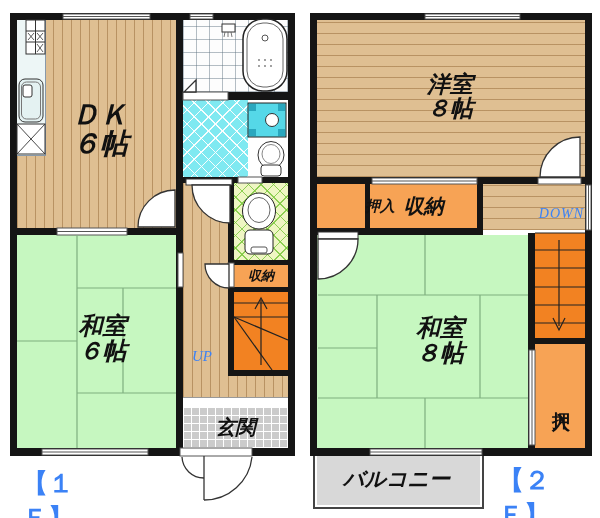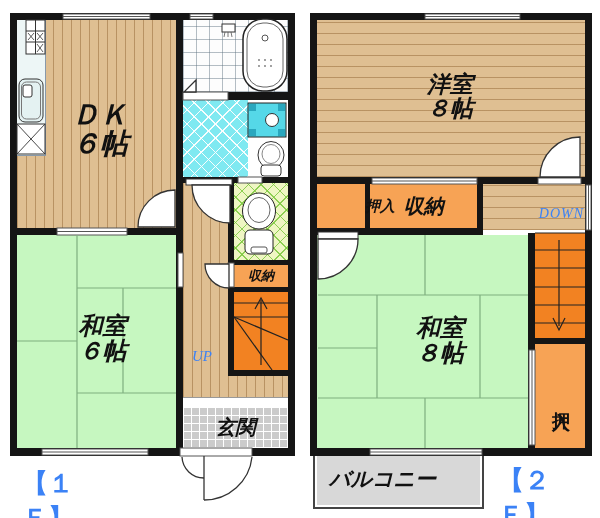--- a/index.html
+++ b/index.html
@@ -252,21 +252,21 @@
     </div>
 
   <div class="abs serif-label" style="left:192px;top:336px;width:36px;height:20px;font-size:15px;font-style:italic;margin-top:12px;"><span>UP</span></div>
 
   <div class="abs serif-label" style="left:526px;top:206px;width:58px;height:20px;font-size:14px;font-style:italic;letter-spacing:1px;text-align:right;"><span>DOWN</span></div>
 
   <div class="abs small-label" style="left:183px;top:410px;width:105px;height:34px;font-size:20px;font-style:italic;">
       <span>玄関</span>
     </div>
 
-  <div class="abs small-label" style="left:299px;top:456px;width:167px;height:45px;font-size:21px;font-style:italic;">
+  <div class="abs small-label" style="left:313px;top:456px;width:167px;height:45px;font-size:21px;font-style:italic;">
       <span>バルコニー</span>
     </div>
 
   <div class="abs serif-label" style="left:22px;top:466px;width:100px;height:36px;font-size:26px;font-weight:bold;"><span>【１Ｆ】</span></div>
 
   <div class="abs serif-label" style="left:498px;top:463px;width:95px;height:36px;font-size:26px;font-weight:bold;"><span>【２Ｆ】</span></div>
 
 </div>
 
 </body></html>

